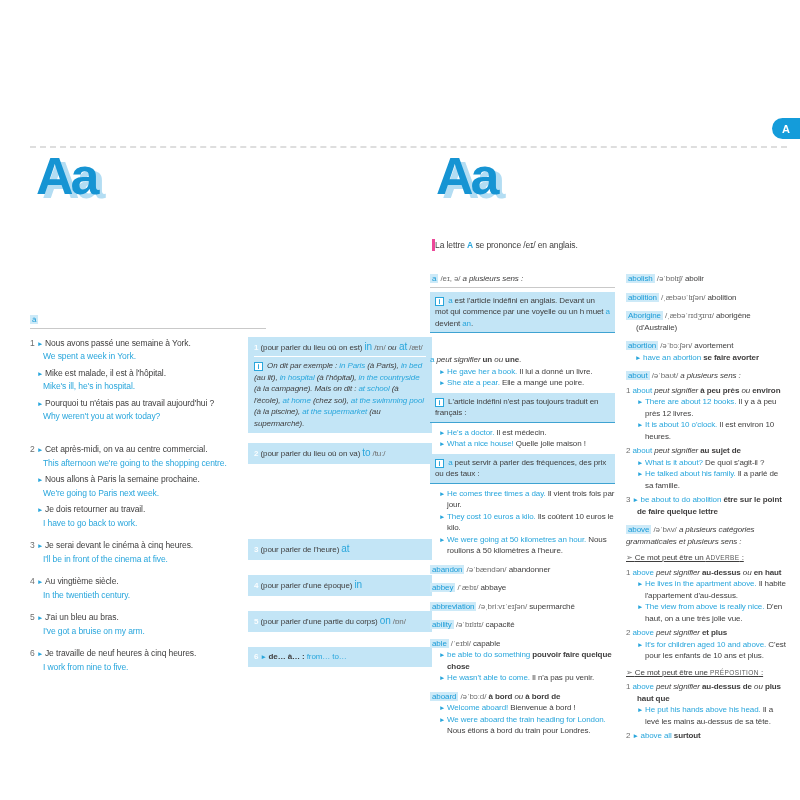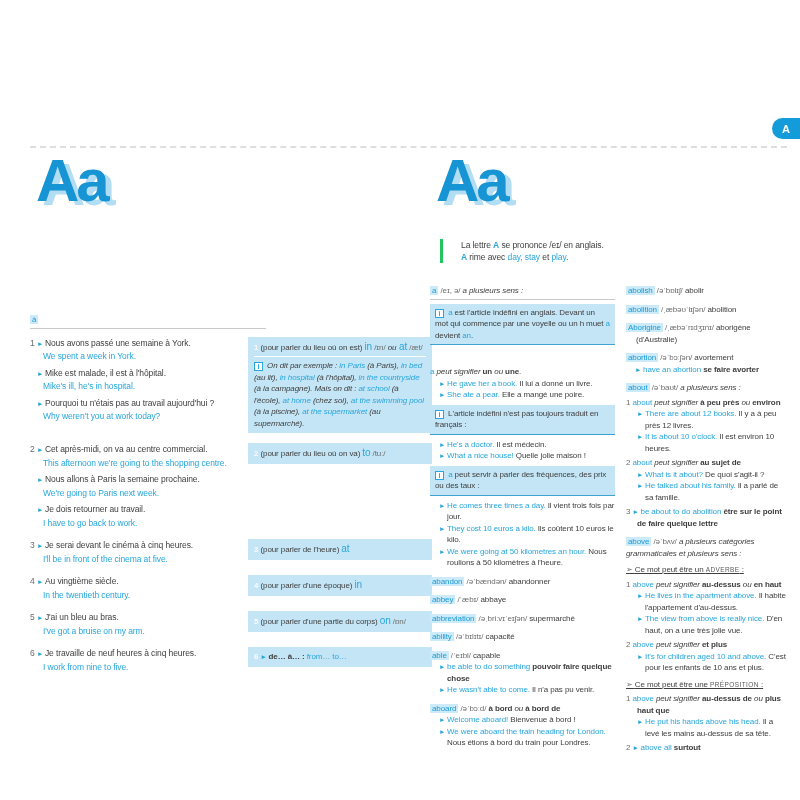--- a/index.html
+++ b/index.html
@@ -13,21 +13,21 @@
   .tab {
     position:absolute; right:0; top:118px; width:28px; height:21px;
     background:#149cda; border-radius:11px 0 0 11px; color:#fff;
     display:flex; align-items:center; justify-content:center;
     font-weight:bold; font-size:11px;
   }
   .page { position:absolute; top:152px; }
   .page-left { left:30px; width:386px; }
   .page-right { left:430px; width:356px; }
   .big-heading {
-    font-size:60px; font-weight:bold; color:#1694d3; line-height:0.95;
+    font-size:52px; font-weight:bold; color:#1694d3; line-height:0.95;
     letter-spacing:-3px; margin-left:6px; height:80px;
     text-shadow:6px 4px 0 #b3ddf3;
   }
   
   .ln { font-size:8px; line-height:11.5px; letter-spacing:-0.1px; }
   .s-d {}
   .s-i { font-style:italic; }
   .s-b { font-weight:bold; }
   .s-c { color:#29a6dc; }
   .s-cb { color:#29a6dc; font-weight:bold; }
@@ -51,21 +51,21 @@
   .entry-head { margin-top:82px; border-bottom:1px solid #c9c9c9; padding-bottom:2px; width:236px; }
   .rows { display:flex; flex-direction:column; gap:10px; margin-top:8px; }
   .row { display:flex; gap:14px; }
   .row .examples { width:204px; flex:none; }
   .row .examples .ln { font-size:8.5px; line-height:12.5px; }
   .row .box { width:184px; flex:none; align-self:flex-start; background:#c3e5f6; padding:4px 6px; }
   .ln.gap { padding-left:7px; margin-top:4px; }
   .ln.tr { padding-left:13px; }
   .ln.binfo { border-top:1px solid #ffffff; margin-top:3px; padding-top:3px; }
   
-  .intro { border-left:3px solid #22c55e; padding-left:18px; margin:7px 0 15px 10px; }
+  .intro { border-left:3px solid #ec4899; padding-left:0; margin:7px 0 15px 2px; }
   .intro .ln { font-size:8.5px; line-height:12px; }
   .cols { display:flex; gap:11px; }
   .colL { width:185px; flex:none; }
   .colR { width:162px; flex:none; }
   .ln.hw { margin-top:7px; }
   .ln.rule { border-bottom:1px solid #c9c9c9; padding-bottom:2px; }
   .ln.ibox { background:#c3e5f6; border-bottom:1px solid #3ea3d2; padding:3px 5px; margin:4px 0; }
   .ln.sig { margin-top:21px; }
   .ln.x { margin-left:9px; padding-left:8px; text-indent:-8px; }
   .ln.n { padding-left:11px; text-indent:-11px; margin-top:3px; }
@@ -151,21 +151,20 @@
           <div class="ln "><span class="s-w">6 </span><span class="s-arb">► </span><span class="s-b">de… à… : </span><span class="s-c">from… to…</span></div>
         </div>
       </div>
     </div>
 </div>
 
 <div class="page page-right">
   <div class="big-heading">Aa</div>
   <div class="intro">
       <div class="ln "><span class="s-d">La lettre </span><span class="s-cb">A</span><span class="s-d"> se prononce /eɪ/ en anglais.</span></div>
-      <div class="ln "><span class="s-cb">A</span><span class="s-d"> rime avec </span><span class="s-c">day, stay</span><span class="s-d"> et </span><span class="s-c">play</span><span class="s-d">.</span></div>
     </div>
   <div class="cols">
     <div class="colL">
         <div class="ln hw rule"><span class="s-hwd">a</span><span class="s-g"> /eɪ, ə/ </span><span class="s-i">a plusieurs sens :</span></div>
         <div class="ln ibox"><span class="s-ii">i</span><span class="s-d"> </span><span class="s-c">a</span><span class="s-d"> est l'article indéfini en anglais. Devant un mot qui commence par une voyelle ou un h muet </span><span class="s-c">a</span><span class="s-d"> devient </span><span class="s-c">an</span><span class="s-d">.</span></div>
         <div class="ln sig"><span class="s-c">a</span><span class="s-i"> peut signifier </span><span class="s-b">un</span><span class="s-i"> ou </span><span class="s-b">une</span><span class="s-d">.</span></div>
         <div class="ln x"><span class="s-ar">► </span><span class="s-c">He gave her a book.</span><span class="s-d"> Il lui a donné un livre.</span></div>
         <div class="ln x"><span class="s-ar">► </span><span class="s-c">She ate a pear.</span><span class="s-d"> Elle a mangé une poire.</span></div>
         <div class="ln ibox"><span class="s-ii">i</span><span class="s-d"> L'article indéfini n'est pas toujours traduit en français :</span></div>
         <div class="ln x"><span class="s-ar">► </span><span class="s-c">He's a doctor.</span><span class="s-d"> Il est médecin.</span></div>

